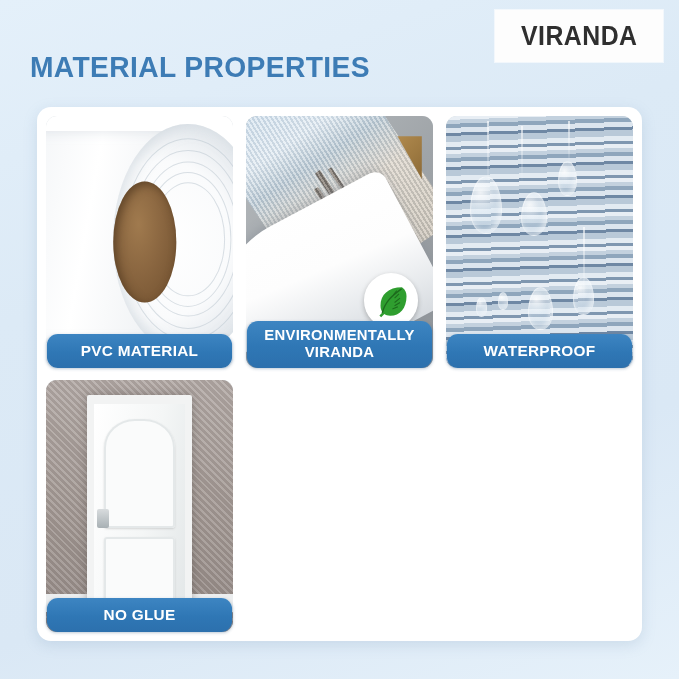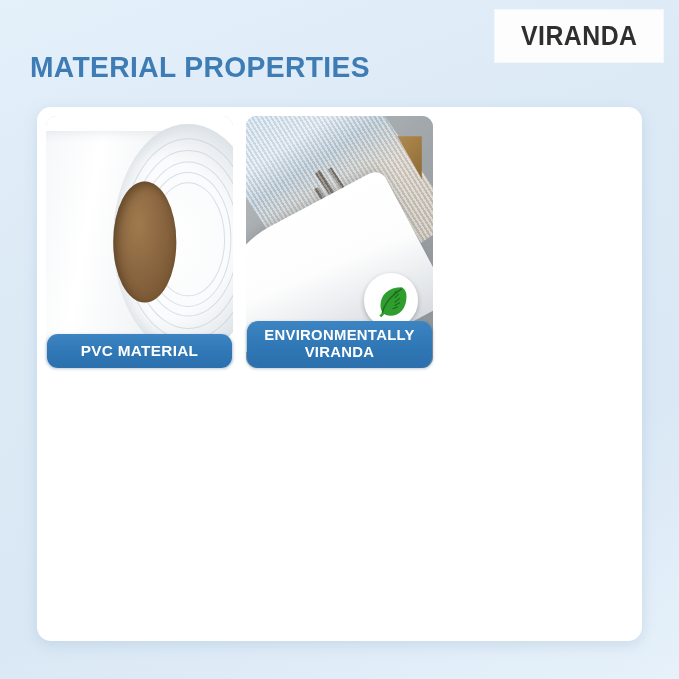--- a/index.html
+++ b/index.html
@@ -236,17 +236,48 @@
           </svg>
         </div>
       </div>
       <div class="banner two-line">
         <span>ENVIRONMENTALLY</span><br>
         <span>VIRANDA</span>
       </div>
     </div>
 
 
-
-
+    <div class="card">
+      <div class="photo">
+        <div class="wp-bg"></div>
+        <div class="trail" style="left:22%;top:2%;height:26%"></div>
+        <div class="trail" style="left:40%;top:4%;height:22%"></div>
+        <div class="trail" style="left:65%;top:2%;height:18%"></div>
+        <div class="trail" style="left:73%;top:44%;height:30%"></div>
+        <div class="drop" style="left:13%;top:24%;width:16%;height:22%"></div>
+        <div class="drop" style="left:40%;top:30%;width:13%;height:17%"></div>
+        <div class="drop" style="left:60%;top:18%;width:9%;height:13%"></div>
+        <div class="drop" style="left:44%;top:68%;width:12%;height:16%"></div>
+        <div class="drop" style="left:68%;top:64%;width:10%;height:14%"></div>
+        <div class="drop" style="left:16%;top:72%;width:5%;height:7%"></div>
+        <div class="drop" style="left:28%;top:70%;width:4%;height:6%"></div>
+      </div>
+      <div class="banner">WATERPROOF</div>
+    </div>
+
+
+    <div class="card">
+      <div class="photo">
+        <div class="ng-bg"></div>
+        <div class="ng-skirt"></div>
+        <div class="ng-frame">
+          <div class="ng-door">
+            <div class="ng-panel top"></div>
+            <div class="ng-panel bot"></div>
+            <div class="ng-handle"></div>
+          </div>
+        </div>
+      </div>
+      <div class="banner">NO GLUE</div>
+    </div>
 
   </div>
 </div>
 
 </body></html>

